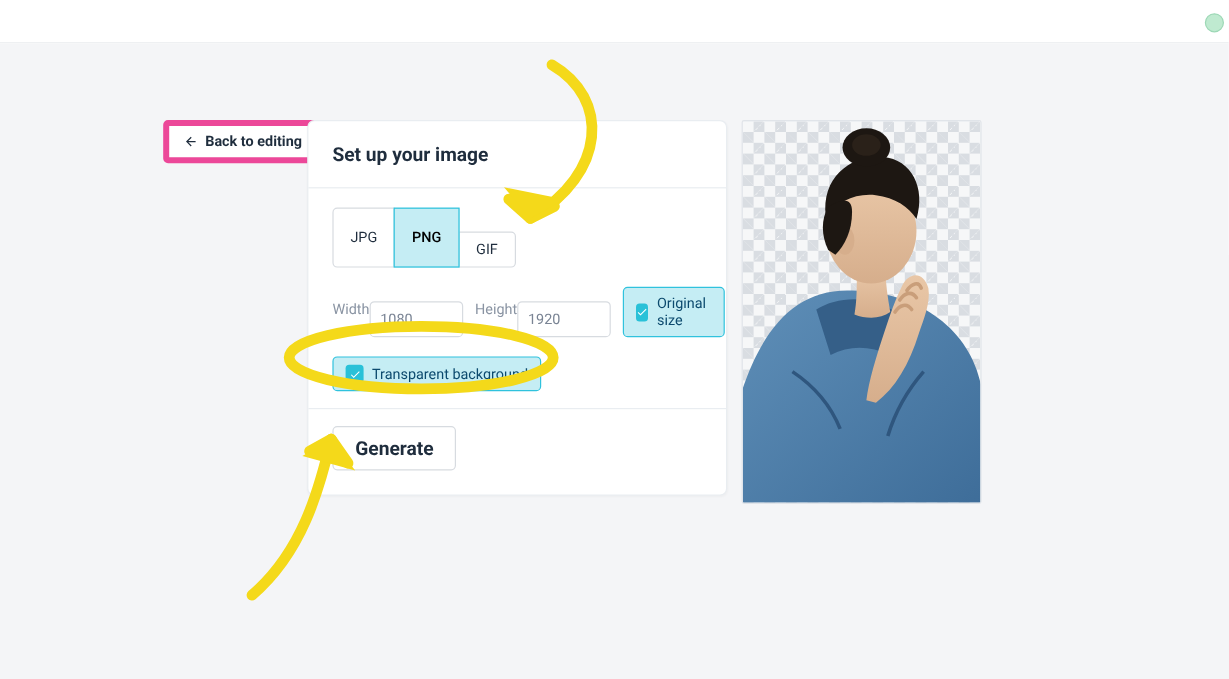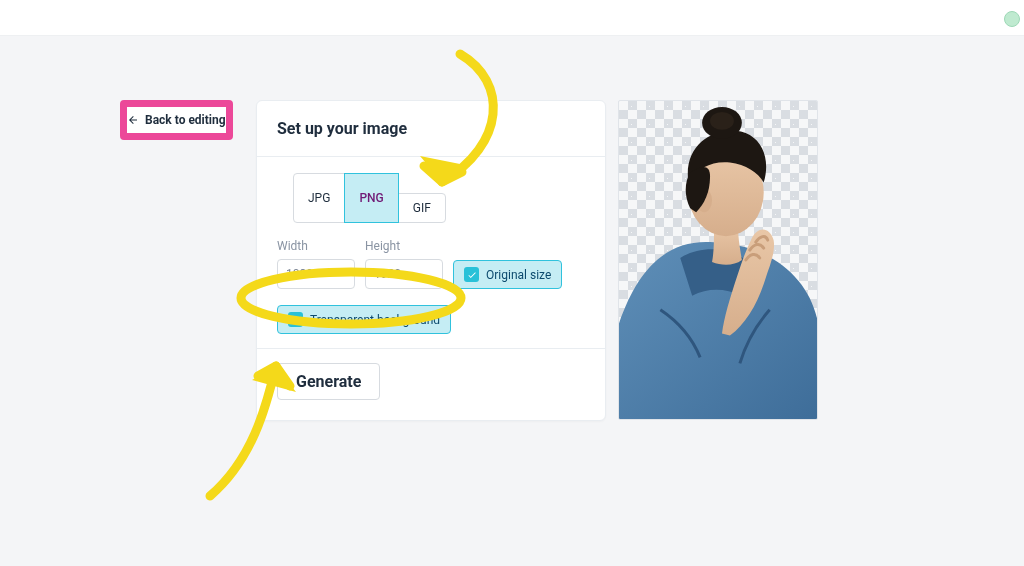--- a/index.html
+++ b/index.html
@@ -1,33 +1,33 @@
 <!DOCTYPE html>
 <html><head>
 <meta charset="utf-8">
 <style>
 * { box-sizing: border-box; margin: 0; padding: 0; font-family: -apple-system, BlinkMacSystemFont, "Segoe UI", Roboto, Helvetica, Arial, sans-serif; }
 html, body { width: 1024px; height: 566px; overflow: hidden; }
 .topbar { height: 36px; background: #fff; border-bottom: 1px solid #eef0f2; position: relative; }
 .avatar-pill { position: absolute; right: 4px; top: 11px; width: 16px; height: 16px; border-radius: 50%; background: #bfead0; border: 1px solid #9dd8b6; }
 .page { background: #f4f5f7; width: 100%; height: 530px; position: relative; }
-.back-btn { position: absolute; left: 120px; top: 64px; background: #fff; border: 7px solid #ec4899; border-radius: 4px; padding: 6px 0; font-size: 12px; font-weight: 700; color: #1f2d3d; display: flex; align-items: center; gap: 6px; cursor: pointer; }
+.back-btn { position: absolute; left: 136px; top: 64px; background: #fff; border: 5px solid #ec4899; border-radius: 4px; padding: 6px 12px; font-size: 12px; font-weight: 700; color: #1f2d3d; display: flex; align-items: center; gap: 6px; cursor: pointer; }
 .back-btn svg { width: 12px; height: 12px; }
 .card { position: absolute; left: 256px; top: 64px; width: 350px; background: #fff; border: 1px solid #e9edf1; border-radius: 6px; box-shadow: 0 1px 2px rgba(0,0,0,0.03); }
 .card h2 { font-size: 16px; font-weight: 700; color: #1f2d3d; padding: 18px 20px 18px 20px; }
 .divider { height: 1px; background: #e9edf1; width: 100%; }
 .form { padding: 16px 20px 14px 20px; }
 .label { font-size: 12px; color: #8a94a3; margin-bottom: 6px; display: block; }
 .format-row { display: flex; gap: 0; }
 .format-btn { background: #fff; border: 1px solid #d7dbe0; font-size: 12px; color: #1f2d3d; padding: 7px 14px; cursor: pointer; margin-left: -1px; }
-.format-btn:first-child { border-radius: 4px 0 0 4px; margin-left: 16px; }
+.format-btn:first-child { border-radius: 4px 0 0 4px; margin-left: 0; }
 .format-btn:last-child { border-radius: 0 4px 4px 0; margin-top: 20px; }
-.format-btn.active { background: #c5edf4; border-color: #30c2dd; position: relative; z-index: 1; color: #701a75; font-weight: 500; }
+.format-btn.active { background: #c5edf4; border-color: #30c2dd; position: relative; z-index: 1; color: #000000; font-weight: 500; }
 .dims-row { display: flex; gap: 10px; align-items: flex-end; margin-top: 16px; }
-.dim-col { display: flex; flex-direction: column; }
+.dim-col { display: flex; flex-direction: row; }
 .dim-input { width: 78px; padding: 7px 8px; border: 1px solid #d7dbe0; border-radius: 4px; font-size: 12px; color: #7a8494; background: #fff; }
 .chip { background: #c5edf4; border: 1px solid #30c2dd; border-radius: 4px; padding: 6px 10px; display: inline-flex; align-items: center; gap: 7px; font-size: 12px; color: #0c4a6e; cursor: pointer; }
 .chk { width: 15px; height: 15px; border-radius: 3px; background: #29c1d8; display: flex; align-items: center; justify-content: center; }
 .chk svg { width: 10px; height: 10px; }
 .transparent-chip-wrap { margin-top: 16px; }
 .gen-row { padding: 14px 20px 20px 20px; }
 .gen-btn { background: #fff; border: 1px solid #d7dbe0; border-radius: 4px; padding: 8px 18px; font-size: 16px; font-weight: 700; color: #1f2d3d; cursor: pointer; }
 
 
 .preview { position: absolute; left: 618px; top: 64px; width: 200px; height: 320px; border: 1px solid #e0e4e9; border-radius: 2px; overflow: hidden; background: #f6f7f8; }

